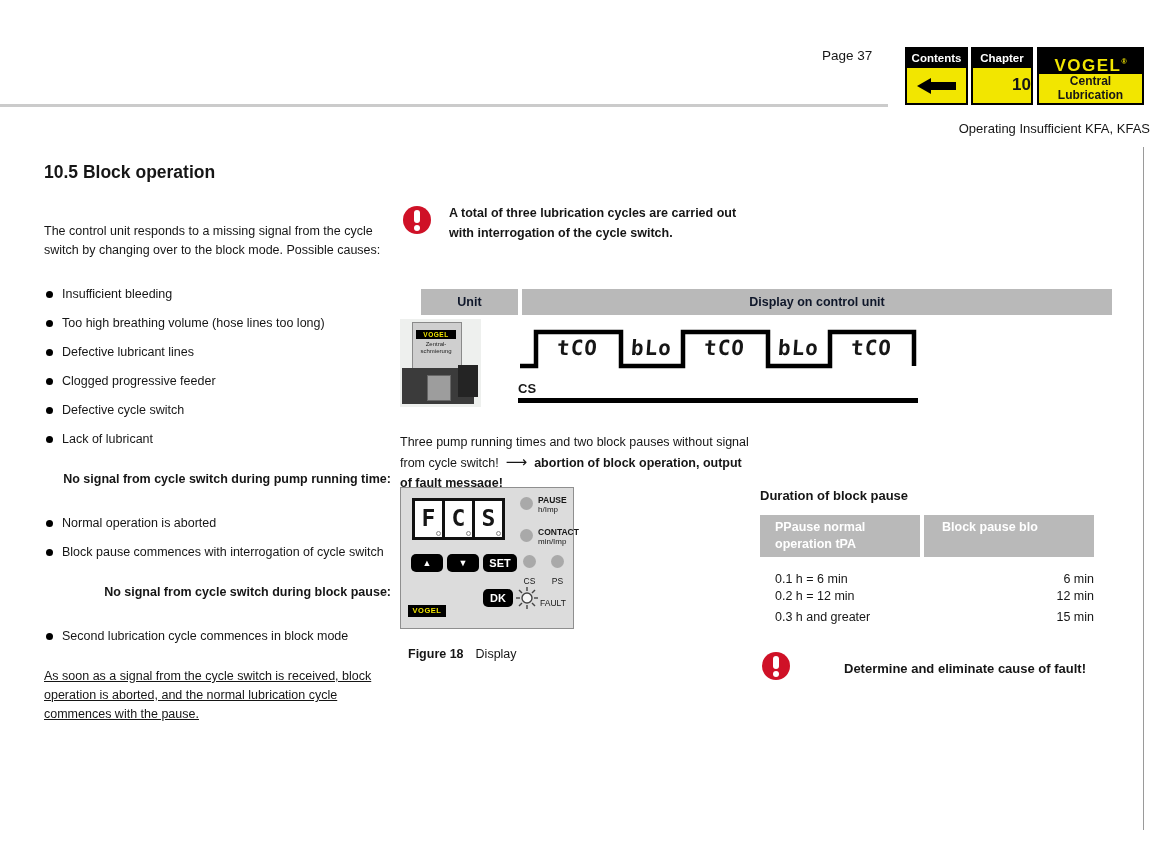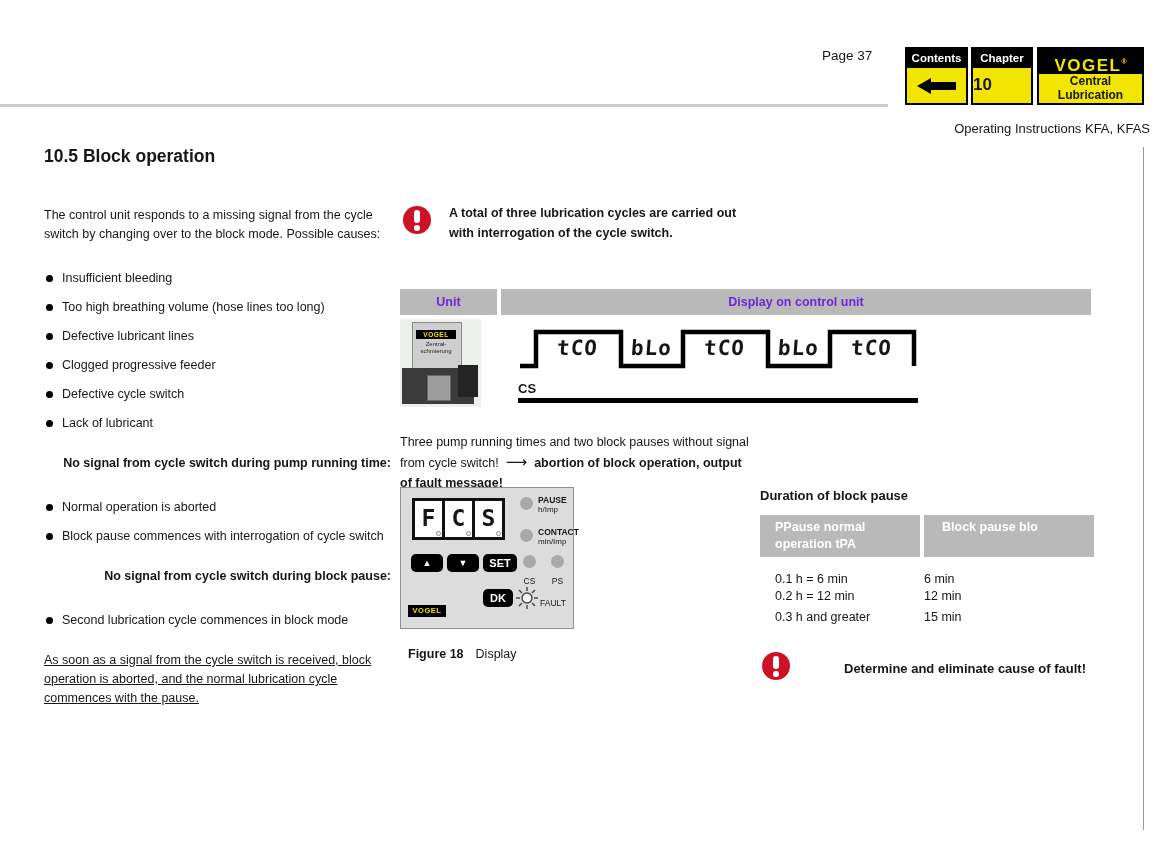--- a/index.html
+++ b/index.html
@@ -14,32 +14,32 @@
                 text-align:center;height:19px;line-height:18px;}
   .nb-contents{left:905px;width:63px;}
   .nb-chapter{left:971px;width:62px;}
   .nb-logo{left:1037px;width:107px;}
   .contents-body{height:35px;display:flex;align-items:center;justify-content:center;}
   .arrow-left{position:relative;width:40px;height:16px;}
   .arrow-shaft{position:absolute;left:13px;top:4px;width:26px;height:8px;background:#000;}
   .arrow-head{position:absolute;left:0;top:0;width:0;height:0;
               border-top:8px solid transparent;border-bottom:8px solid transparent;
               border-right:14px solid #000;}
-  .chapter-body{height:35px;text-align:left;font-size:17px;font-weight:bold;line-height:34px;}
+  .chapter-body{height:35px;text-align:right;font-size:17px;font-weight:bold;line-height:34px;}
   .logo-top{background:#000;height:25px;color:var(--brand_yellow);text-align:center;
             font-weight:bold;font-size:17px;line-height:25px;letter-spacing:1.5px;}
   .logo-reg{font-size:7px;vertical-align:super;letter-spacing:0;}
   .logo-bottom{height:29px;text-align:center;font-weight:bold;font-size:12px;line-height:13.5px;padding-top:1px;box-sizing:border-box;}
   .hrule{position:absolute;left:0;top:104px;width:888px;height:3px;background:#cbcbcb;}
   .doc-title{position:absolute;right:23px;top:119px;font-size:13px;}
   .vrule{position:absolute;left:1143px;top:147px;width:1px;height:683px;background:#9a9a9a;}
 
   
   .left-col{position:absolute;left:44px;top:146px;width:347px;}
-  .sec-title{font-size:17.5px;font-weight:bold;margin:0 0 40px 0;line-height:20px;}
+  .sec-title{font-size:17.5px;font-weight:bold;margin:16px 0 40px 0;line-height:20px;}
   .para{margin:0;}
   ul.blist{list-style:none;margin:25px 0 0 0;padding:0;}
   ul.blist li{position:relative;padding-left:18px;margin-bottom:10px;}
   ul.blist li::before{content:"";position:absolute;left:2px;top:6px;width:7px;height:7px;
                       border-radius:50%;background:#000;}
   .bold-head{font-weight:bold;margin:21px 0 0 0;text-align:right;}
   .closing{margin-top:21px;text-decoration:underline;}
 
   
   .note{position:absolute;display:flex;align-items:flex-start;}
@@ -47,22 +47,22 @@
   .note-bottom{left:762px;top:652px;width:340px;}
   .warn-icon{flex:none;width:28px;height:28px;border-radius:50%;background:var(--warn_red);position:relative;}
   .warn-icon::before{content:"";position:absolute;left:50%;top:4px;transform:translateX(-50%);
                      width:6px;height:13px;border-radius:3px;background:#fff;}
   .warn-icon::after{content:"";position:absolute;left:50%;bottom:3px;transform:translateX(-50%);
                     width:6px;height:6px;border-radius:50%;background:#fff;}
   .note-text{font-weight:bold;margin-left:18px;font-size:12.5px;line-height:19.5px;}
   .note-top .note-text{width:288px;margin-top:-2px;}
   .note-bottom .note-text{margin-top:7px;font-size:13px;padding-left:36px;}
 
-  .th-cell{position:absolute;top:289px;height:26px;background:var(--header_gray);color:#6d28d9;
-           font-weight:bold;font-size:12.5px;text-align:center;line-height:26px;}
+  .th-cell{position:absolute;top:289px;height:26px;background:var(--header_gray);color:#0f172a;
+           font-weight:bold;font-size:12.5px;text-align:center;line-height:26px;margin-left:21px;}
   .th-unit{left:400px;width:97px;}
   .th-display{left:501px;width:590px;}
 
   
   .unit-photo{position:absolute;left:400px;top:319px;width:81px;height:88px;background:#eef0ee;}
   .pp-reservoir{position:absolute;left:12px;top:3px;width:48px;height:46px;background:#cfcfcf;border:1px solid #8a8a8a;}
   .pp-brand{position:absolute;left:3px;top:7px;width:40px;height:9px;background:#000;color:var(--brand_yellow);
             font-size:6.5px;font-weight:bold;text-align:center;line-height:9px;letter-spacing:.5px;}
   .pp-sub{position:absolute;left:0;top:18px;width:46px;text-align:center;font-size:6px;line-height:7px;color:#222;}
   .pp-base{position:absolute;left:2px;top:49px;width:72px;height:36px;background:#3b3b3b;}
@@ -110,21 +110,21 @@
   
   .right-title{position:absolute;left:760px;top:486px;font-weight:bold;font-size:13px;}
   .rt-h{position:absolute;top:515px;height:42px;background:var(--header_gray);color:#fff;
         font-weight:bold;font-size:12.5px;line-height:17px;box-sizing:border-box;padding-top:4px;}
   .rt-h1{left:760px;width:160px;padding-left:15px;}
   .rt-h2{left:924px;width:170px;padding-left:18px;}
   .rt-rows{position:absolute;left:760px;top:571px;width:334px;}
   .rt-row{display:flex;line-height:17px;}
   .rt-row.gap{margin-top:4px;}
   .rt-c1{width:164px;padding-left:15px;box-sizing:border-box;}
-  .rt-c2{width:170px;text-align:left;}
+  .rt-c2{width:170px;text-align:right;}
 </style>
 </head>
 <body>
 
 <div class="page">
 
   <div class="page-label">Page 37</div>
 
   <div class="navbox nb-contents">
     <div class="navbox-title">Contents</div>
@@ -142,21 +142,21 @@
   </div>
 
   <div class="navbox nb-logo">
     <div class="logo-top"><span>VOGEL</span><span class="logo-reg">®</span></div>
     <div class="logo-bottom">
       <span>Central</span><br><span>Lubrication</span>
     </div>
   </div>
 
   <div class="hrule"></div>
-  <div class="doc-title">Operating Instructions KFA, KFAS</div>
+  <div class="doc-title">Operating Insufficient KFA, KFAS</div>
   <div class="vrule"></div>
 
   <div class="left-col">
     <h1 class="sec-title">10.5 Block operation</h1>
     <p class="para">The control unit responds to a missing signal from the cycle switch by changing over to the block mode. Possible causes:</p>
     <ul class="blist">
       <li>Insufficient bleeding</li>
       <li>Too high breathing volume (hose lines too long)</li>
       <li>Defective lubricant lines</li>
       <li>Clogged progressive feeder</li>

